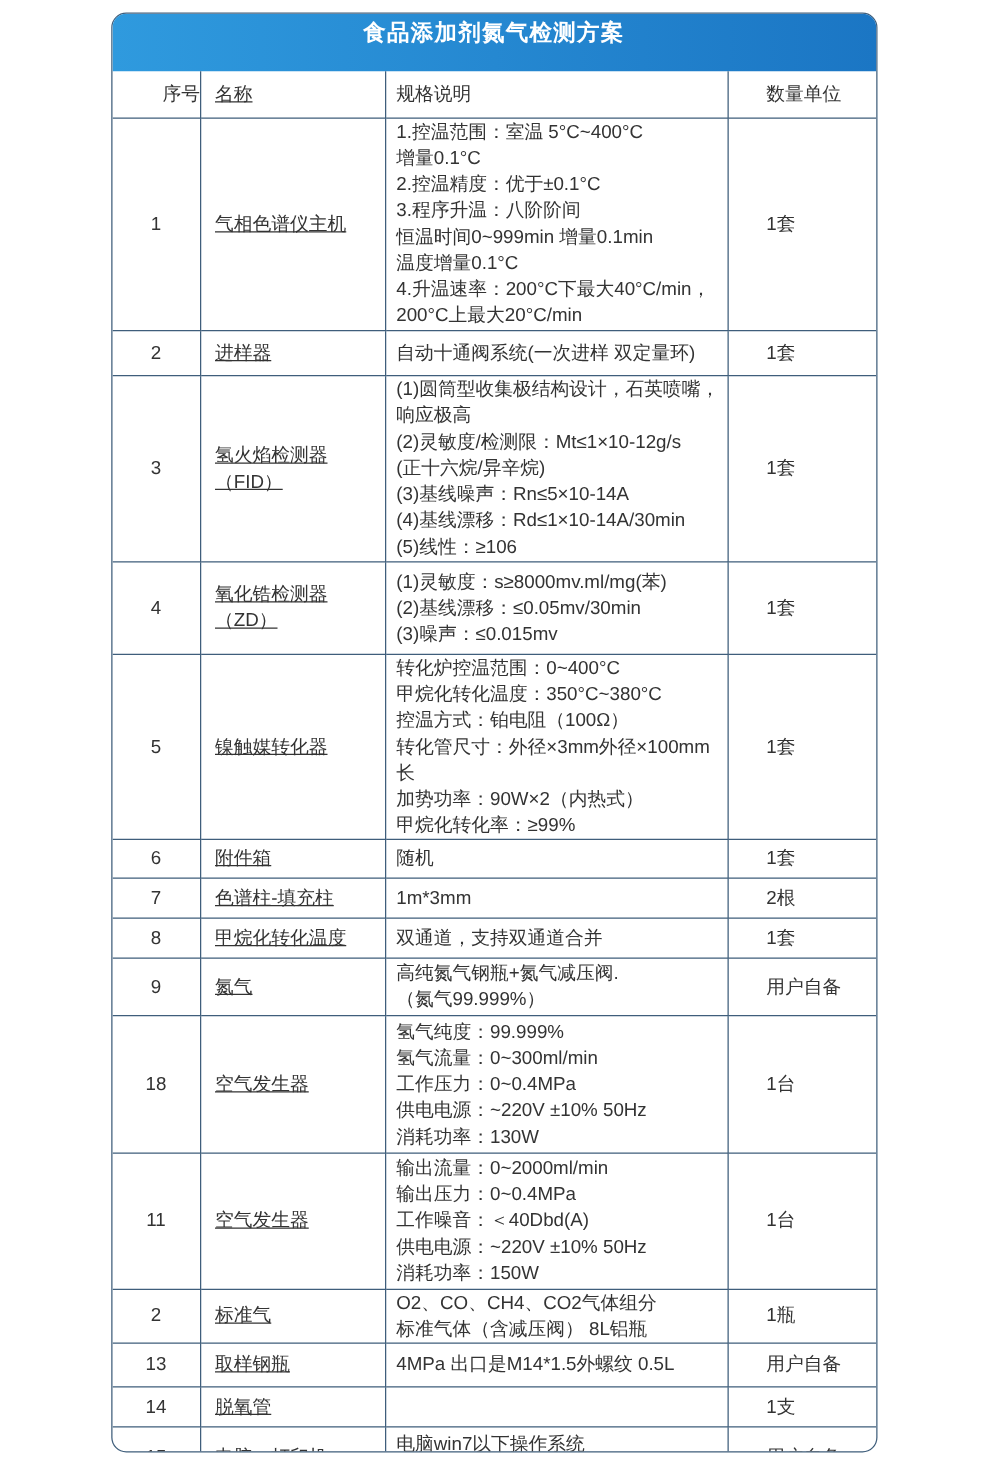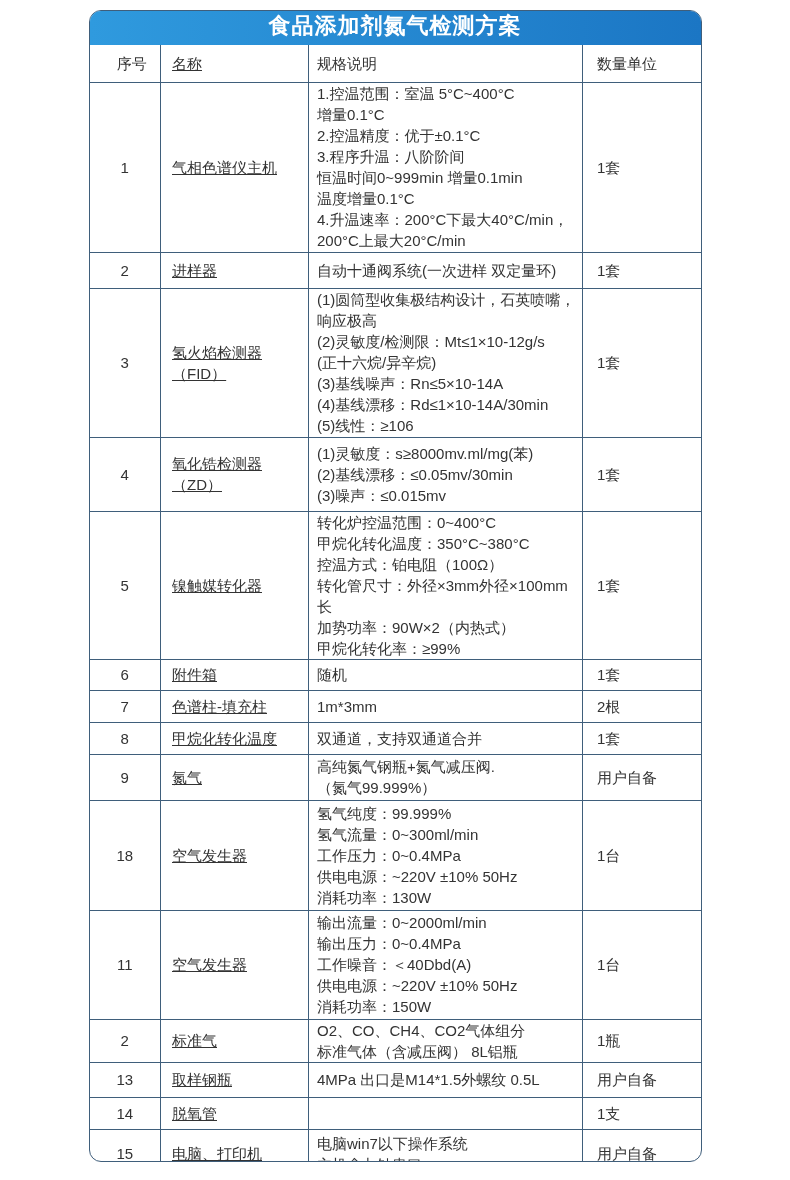--- a/index.html
+++ b/index.html
@@ -18,24 +18,24 @@
   }
   .card{
     width:613px;height:1152px;
     margin:10px auto 0 auto;
     border:1px solid var(--border);
     border-radius:12px;
     overflow:hidden;
     background:#ffffff;
   }
   .title-bar{
-    height:34px;
+    height:46px;
     background:linear-gradient(90deg,var(--accent-start),var(--accent-end));
     color:var(--title-text);
-    font-size:22px;font-weight:bold;
+    font-size:18px;font-weight:bold;
     text-align:center;line-height:30px;
     letter-spacing:1px;
   }
   table{
     width:100%;
     border-collapse:collapse;
     table-layout:fixed;
   }
   colgroup .col-no{width:71px;}
   colgroup .col-name{width:148px;}
@@ -52,24 +52,24 @@
   }
   
   tr > *:first-child{border-left:none;}
   tr > *:last-child{border-right:none;}
   thead tr > *{border-top:none;}
   tbody tr:last-child > *{border-bottom:none;}
 
   thead tr{height:37px;}
   th{text-align:left;}
   .c-no{text-align:center;}
-  th.c-no{text-align:center;padding-left:14px;}
+  th.c-no{text-align:right;padding-left:14px;}
   .c-name{padding-left:11px;padding-right:2px;text-decoration:underline;}
   .c-spec{padding-left:8px;padding-right:3px;white-space:pre-line;}
-  .c-qty{padding-left:14px;padding-right:2px;}
+  .c-qty{padding-left:30px;padding-right:2px;}
 
   tbody tr:nth-child(1){height:170px;}
   tbody tr:nth-child(2){height:36px;}
   tbody tr:nth-child(3){height:149px;}
   tbody tr:nth-child(4){height:74px;}
   tbody tr:nth-child(5){height:131px;}
   tbody tr:nth-child(6){height:31px;}
   tbody tr:nth-child(7){height:32px;}
   tbody tr:nth-child(8){height:32px;}
   tbody tr:nth-child(9){height:46px;}

